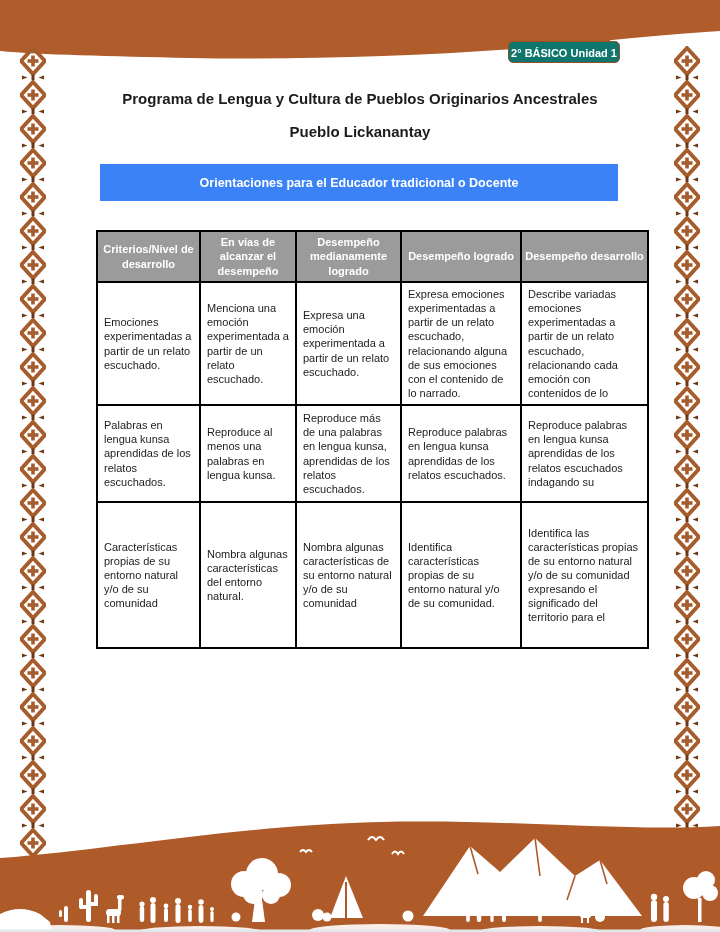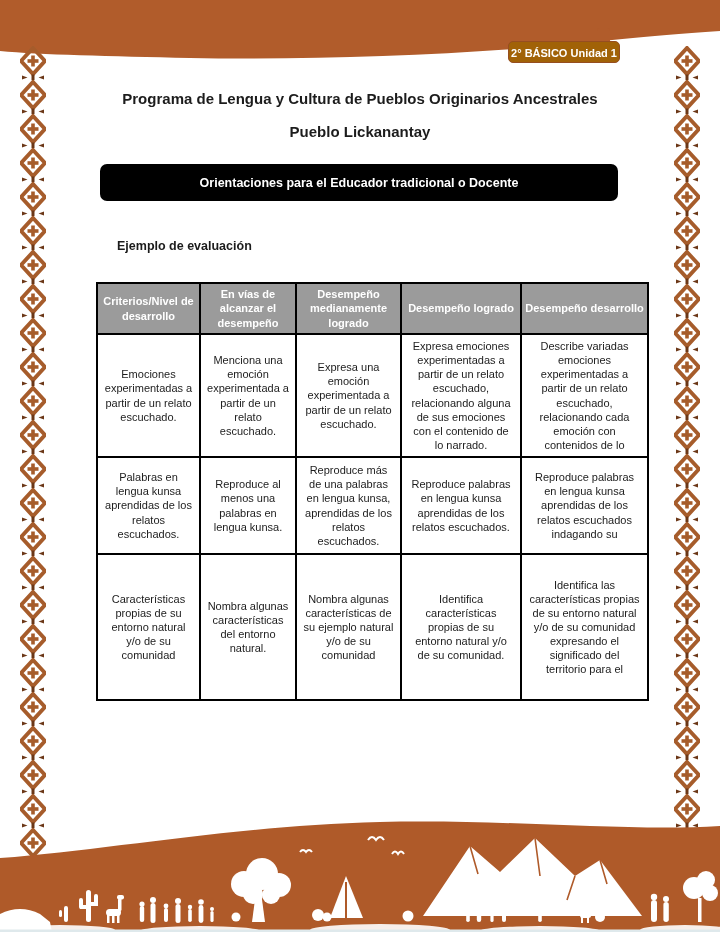--- a/index.html
+++ b/index.html
@@ -5,53 +5,53 @@
   html,body{margin:0;padding:0;background:#fff;}
   .page{
     position:relative;width:720px;height:932px;background:#fff;overflow:hidden;
     font-family:"Liberation Sans", sans-serif;color:#1c1c1c;
   }
   
   .top-wave{position:absolute;left:0;top:0;width:720px;height:64px;}
   
   .badge{
     position:absolute;left:508px;top:41px;width:112px;height:22px;
-    background:#a16207;border:1px solid #964E20;border-radius:5px;
+    background:#0f766e;border:1px solid #964E20;border-radius:5px;
     color:#fff;font-size:11px;font-weight:bold;text-align:center;line-height:22px;
     box-sizing:border-box;white-space:nowrap;
   }
   
   .strip{position:absolute;top:46px;width:26px;height:812px;z-index:1;}
   .strip.left{left:20px;}
   .strip.right{left:674px;}
   
   .content{position:absolute;left:84px;top:86px;width:552px;z-index:2;}
   .doc-title{font-size:15px;font-weight:bold;text-align:center;margin:4px;line-height:1.2;}
   .doc-subtitle{font-size:15px;font-weight:bold;text-align:center;margin:15px 0 14px 0;line-height:1.2;}
   .banner{
-    margin:23px 0 16px 16px;width:518px;height:37px;background:#000000;
-    display:flex;align-items:center;justify-content:center;border-radius:7px;
+    margin:23px 0 16px 16px;width:518px;height:37px;background:#3b82f6;
+    display:flex;align-items:center;justify-content:center;
   }
   .banner span{color:#fff;font-weight:bold;font-size:12.5px;}
   .section-heading{font-size:12.5px;font-weight:bold;margin:38px 0 0 33px;}
   .intro{
     font-size:12.5px;line-height:1.33;text-align:justify;text-indent:27px;
     margin:15px 0 0 0;color:#222;
   }
   
   table.rubric{
     margin-top:29px;border-collapse:collapse;table-layout:fixed;width:551px;margin-left:12px;
   }
   table.rubric th, table.rubric td{border:2px solid #000;}
   table.rubric th{
     height:51px;background:#9B9B9B;color:#fff;font-weight:bold;font-size:11px;
     line-height:1.3;padding:2px 3px;text-align:center;box-sizing:border-box;
   }
   table.rubric td{padding:0;vertical-align:top;}
-  .cw{display:flex;flex-direction:column;overflow:hidden;padding:0 6px;box-sizing:border-box;text-align:center;}
+  .cw{display:flex;flex-direction:column;overflow:hidden;padding:0 6px;box-sizing:border-box;}
   .cw span{margin:auto 0;font-size:11px;line-height:1.28;}
   tr.r1 .cw{height:121px;}
   tr.r2 .cw{height:95px;}
   tr.r3 .cw{height:144px;}
   
   .footer-scene{position:absolute;left:0;bottom:0;width:720px;height:118px;z-index:3;}
 </style>
 </head>
 <body>
 
@@ -93,21 +93,20 @@
   </svg>
 
   <div class="content">
     <p class="doc-title">Programa de Lengua y Cultura de Pueblos Originarios Ancestrales</p>
     <p class="doc-subtitle">Pueblo Lickanantay</p>
 
     <div class="banner">
       <span>Orientaciones para el Educador tradicional o Docente</span>
     </div>
 
-    <p class="section-heading">Ejemplo de evaluación</p>
 
 
     <table class="rubric">
       <colgroup>
         <col style="width:103px">
           <col style="width:96px">
           <col style="width:105px">
           <col style="width:120px">
           <col style="width:127px">
       </colgroup>
@@ -181,21 +180,21 @@
                 <span>Características propias de su entorno natural y/o de su comunidad</span>
               </div>
             </td>
           <td>
               <div class="cw">
                 <span>Nombra algunas características del entorno natural.</span>
               </div>
             </td>
           <td>
               <div class="cw">
-                <span>Nombra algunas características de su ejemplo natural y/o de su comunidad</span>
+                <span>Nombra algunas características de su entorno natural y/o de su comunidad</span>
               </div>
             </td>
           <td>
               <div class="cw">
                 <span>Identifica características propias de su entorno natural y/o de su comunidad.</span>
               </div>
             </td>
           <td>
               <div class="cw">
                 <span>Identifica las características propias de su entorno natural y/o de su comunidad expresando el significado del territorio para el</span>

